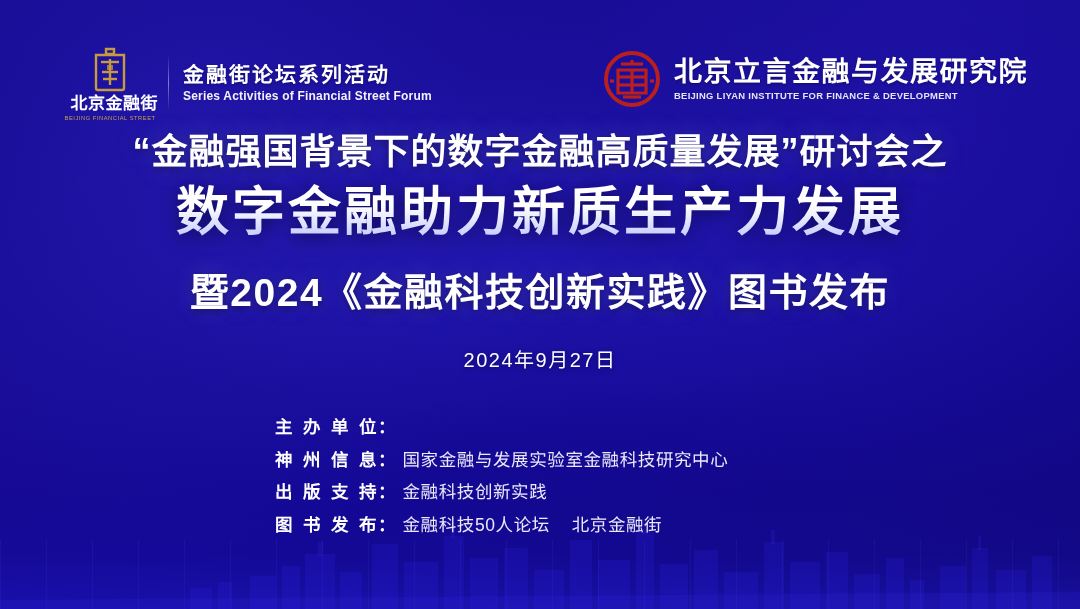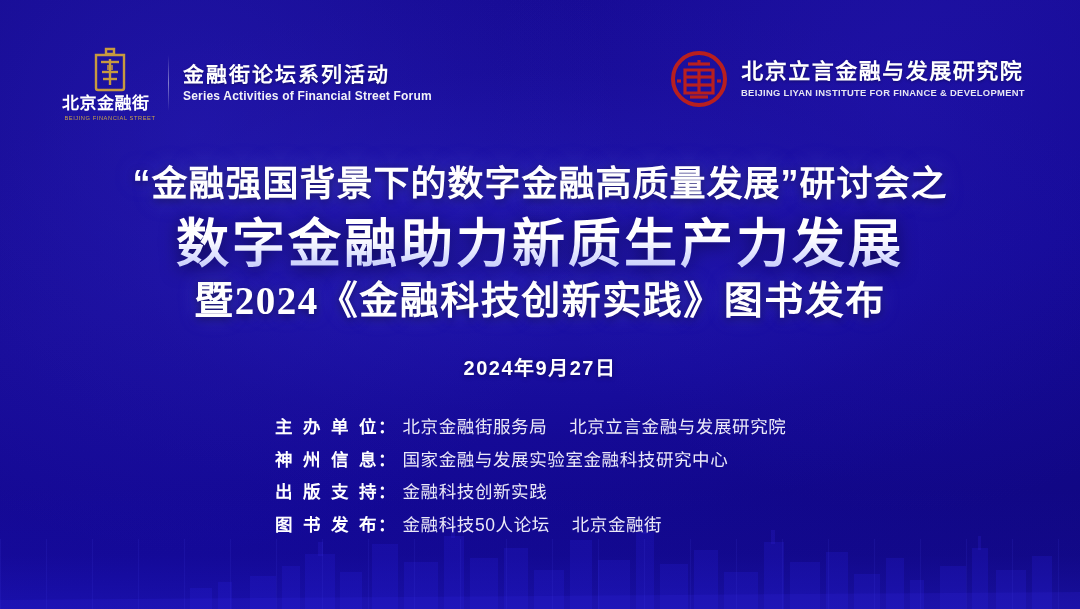--- a/index.html
+++ b/index.html
@@ -64,21 +64,21 @@
     position: absolute;
     display: flex;
     align-items: center;
   }
   .logo-left  { left: 62px;  top: 6px; }
   .logo-right { right: 52px; top: 10px; }
 
   
   .fs-mark {
     width: 96px;
-    text-align: left;
+    text-align: right;
     padding-right: 6px;
   }
   .fs-seal {
     width: 44px;
     height: 46px;
     margin: 0 auto 3px;
     display: block;
   }
   .fs-cn {
     font-size: 17px;
@@ -122,21 +122,21 @@
   }
 
   
   .ly-seal {
     width: 58px;
     height: 58px;
     margin-right: 13px;
     flex: none;
   }
   .ly-cn {
-    font-size: 22px;
+    font-size: 28px;
     font-weight: bold;
     letter-spacing: 1.5px;
     color: #fff;
     line-height: 1.1;
     white-space: nowrap;
     text-shadow: 0 1px 3px rgba(0,0,0,.35);
   }
   .ly-en {
     font-size: 9.5px;
     font-weight: bold;
@@ -145,21 +145,21 @@
     margin-top: 3px;
     white-space: nowrap;
     transform: scaleX(.99);
     transform-origin: left center;
   }
 
   
   .titles {
     position: absolute;
     left: 0; right: 0;
-    top: 162px;
+    top: 130px;
     text-align: center;
   }
   .title-line-1 {
     font-size: 36px;
     font-weight: bold;
     letter-spacing: 1px;
     line-height: 1.2;
     color: #ffffff;
     text-shadow: 0 2px 8px rgba(0,0,0,.45), 0 0 22px rgba(130,140,255,.35);
     white-space: nowrap;
@@ -176,30 +176,29 @@
     background-clip: text;
     -webkit-text-fill-color: transparent;
     filter: drop-shadow(0 3px 9px rgba(0,0,0,.5));
     white-space: nowrap;
   }
   .title-line-3 {
     font-size: 39px;
     font-weight: bold;
     letter-spacing: 1.5px;
     line-height: 1.25;
-    margin-top: 0;
+    margin-top: 24px;
     color: #ffffff;
     text-shadow: 0 2px 8px rgba(0,0,0,.45), 0 0 20px rgba(130,140,255,.3);
     white-space: nowrap;
-    font-family: Liberation Serif, serif;
   }
   .event-date {
     margin-top: 26px;
     font-size: 20px;
-    font-weight: bold;
+    font-weight: normal;
     letter-spacing: 1.5px;
     color: #ffffff;
     text-shadow: 0 1px 5px rgba(0,0,0,.4);
   }
 
   
   .credits {
     position: absolute;
     left: 0; right: 0;
     top: 416px;
@@ -338,21 +337,20 @@
     <div class="title-line-1">“金融强国背景下的数字金融高质量发展”研讨会之</div>
     <div class="title-line-2">数字金融助力新质生产力发展</div>
     <div class="title-line-3">暨2024《金融科技创新实践》图书发布</div>
     <div class="event-date">2024年9月27日</div>
   </div>
 
   <div class="credits">
     <div class="credit-row">
       <span class="credit-label">主办单位</span>
       <span class="credit-colon">：</span>
-      <span class="credit-value">北京金融街服务局    北京立言金融与发展研究院</span>
     </div>
     <div class="credit-row">
       <span class="credit-label">神州信息</span>
       <span class="credit-colon">：</span>
       <span class="credit-value">国家金融与发展实验室金融科技研究中心</span>
     </div>
     <div class="credit-row">
       <span class="credit-label">出版支持</span>
       <span class="credit-colon">：</span>
       <span class="credit-value">金融科技创新实践</span>

